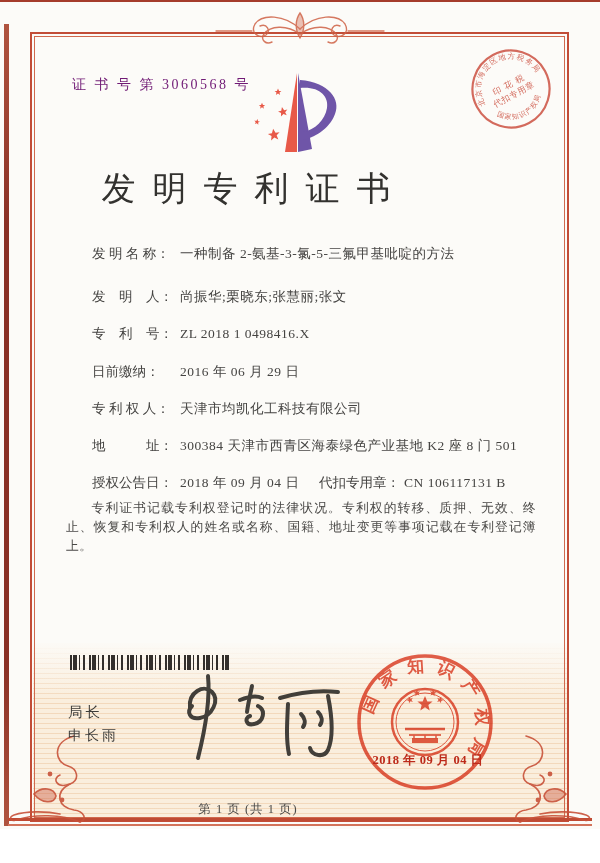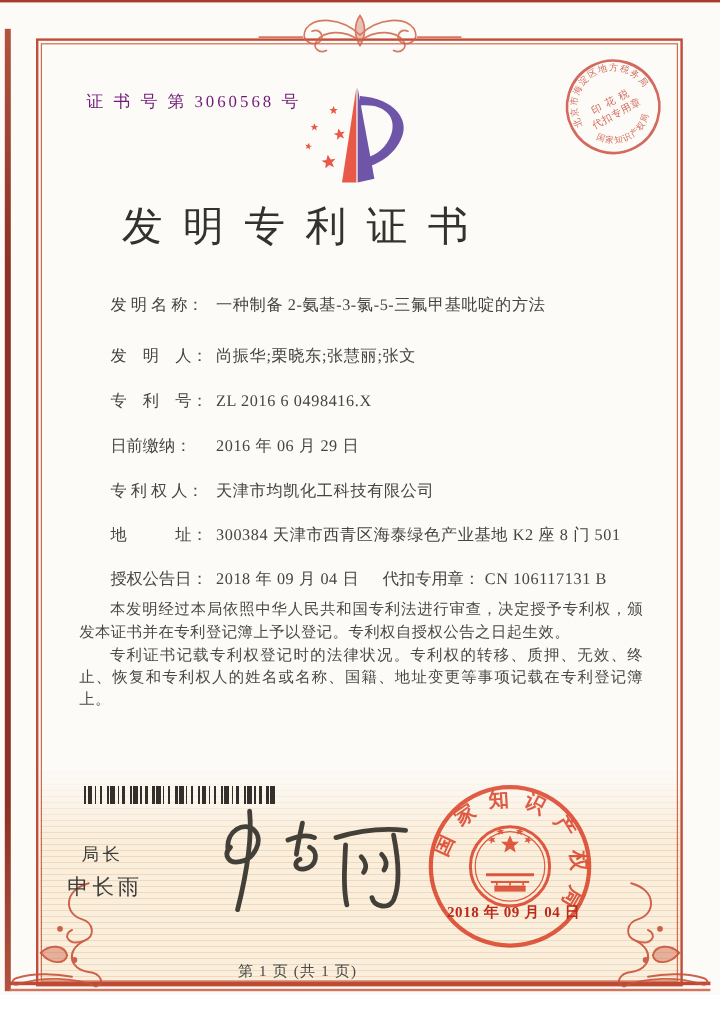--- a/index.html
+++ b/index.html
@@ -41,21 +41,21 @@
   .row-pair2 .flabel{width:auto;margin-right:4px;}
 
   
   .body-text{left:66px;top:499px;width:470px;z-index:5;color:#4a4947;}
   .body-text p{margin:0;font-size:12.8px;line-height:18.8px;text-indent:2em;text-align:justify;letter-spacing:0.4px;}
 
   
   .barcode{left:70px;top:655px;width:160px;height:15px;z-index:6;
     background:repeating-linear-gradient(90deg,#332f2c 0 2px,transparent 2px 3px,#332f2c 3px 7px,transparent 7px 9px,#332f2c 9px 10px,transparent 10px 13px,#332f2c 13px 15px,transparent 15px 19px);}
   .signoff-title{left:68px;top:703px;font-size:14.5px;letter-spacing:3px;color:#3e3d3a;z-index:6;}
-  .signoff-name{left:56px;top:727px;font-size:18px;letter-spacing:3px;color:#3e3d3a;z-index:6;}
+  .signoff-name{left:68px;top:727px;font-size:14px;letter-spacing:3px;color:#3e3d3a;z-index:6;}
   .signature{left:160px;top:666px;z-index:7;}
 
   
   .seal{left:350px;top:645px;z-index:6;mix-blend-mode:multiply;}
   .seal-date{left:366px;top:752px;width:124px;text-align:center;font-size:12.5px;font-weight:bold;
     color:#bc2a1a;letter-spacing:0.5px;z-index:7;}
 
   
   .tax-stamp{left:461px;top:39px;z-index:6;mix-blend-mode:multiply;}
 
@@ -155,40 +155,39 @@
 
   <div class="abs title">发明专利证书</div>
 
   <div class="abs row" style="top:245px">
     <span class="flabel">发 明 名 称：</span><span class="fvalue">一种制备 2-氨基-3-氯-5-三氟甲基吡啶的方法</span>
   </div>
   <div class="abs row" style="top:288px">
     <span class="flabel">发　明　人：</span><span class="fvalue">尚振华;栗晓东;张慧丽;张文</span>
   </div>
   <div class="abs row" style="top:325px">
-    <span class="flabel">专　利　号：</span><span class="fvalue">ZL 2016 6 0498416.X</span>
+    <span class="flabel">专　利　号：</span><span class="fvalue">ZL 2018 1 0498416.X</span>
   </div>
   <div class="abs row" style="top:363px">
     <span class="flabel">日前缴纳：</span><span class="fvalue">2016 年 06 月 29 日</span>
   </div>
   <div class="abs row" style="top:400px">
     <span class="flabel">专 利 权 人：</span><span class="fvalue">天津市均凯化工科技有限公司</span>
   </div>
   <div class="abs row" style="top:437px">
     <span class="flabel">地　　　址：</span><span class="fvalue">300384 天津市西青区海泰绿色产业基地 K2 座 8 门 501</span>
   </div>
   <div class="abs row" style="top:474px">
     <span class="flabel">授权公告日：</span><span class="fvalue">2018 年 09 月 04 日</span>
     <span class="row-pair2">
       <span class="flabel">代扣专用章：</span><span class="fvalue">CN 106117131 B</span>
     </span>
   </div>
 
   <div class="abs body-text">
-    <p>本发明经过本局依照中华人民共和国专利法进行审查，决定授予专利权，颁发本证书并在专利登记簿上予以登记。专利权自授权公告之日起生效。</p>
     <p>专利证书记载专利权登记时的法律状况。专利权的转移、质押、无效、终止、恢复和专利权人的姓名或名称、国籍、地址变更等事项记载在专利登记簿上。</p>
   </div>
 
   <div class="abs barcode"></div>
 
   <div class="abs signoff-title">局长</div>
   <div class="abs signoff-name">申长雨</div>
 
   <svg class="abs signature" width="190" height="100" viewBox="0 0 190 100">
     <g stroke="#2f2d29" fill="none" stroke-width="4" stroke-linecap="round" opacity="0.9">

